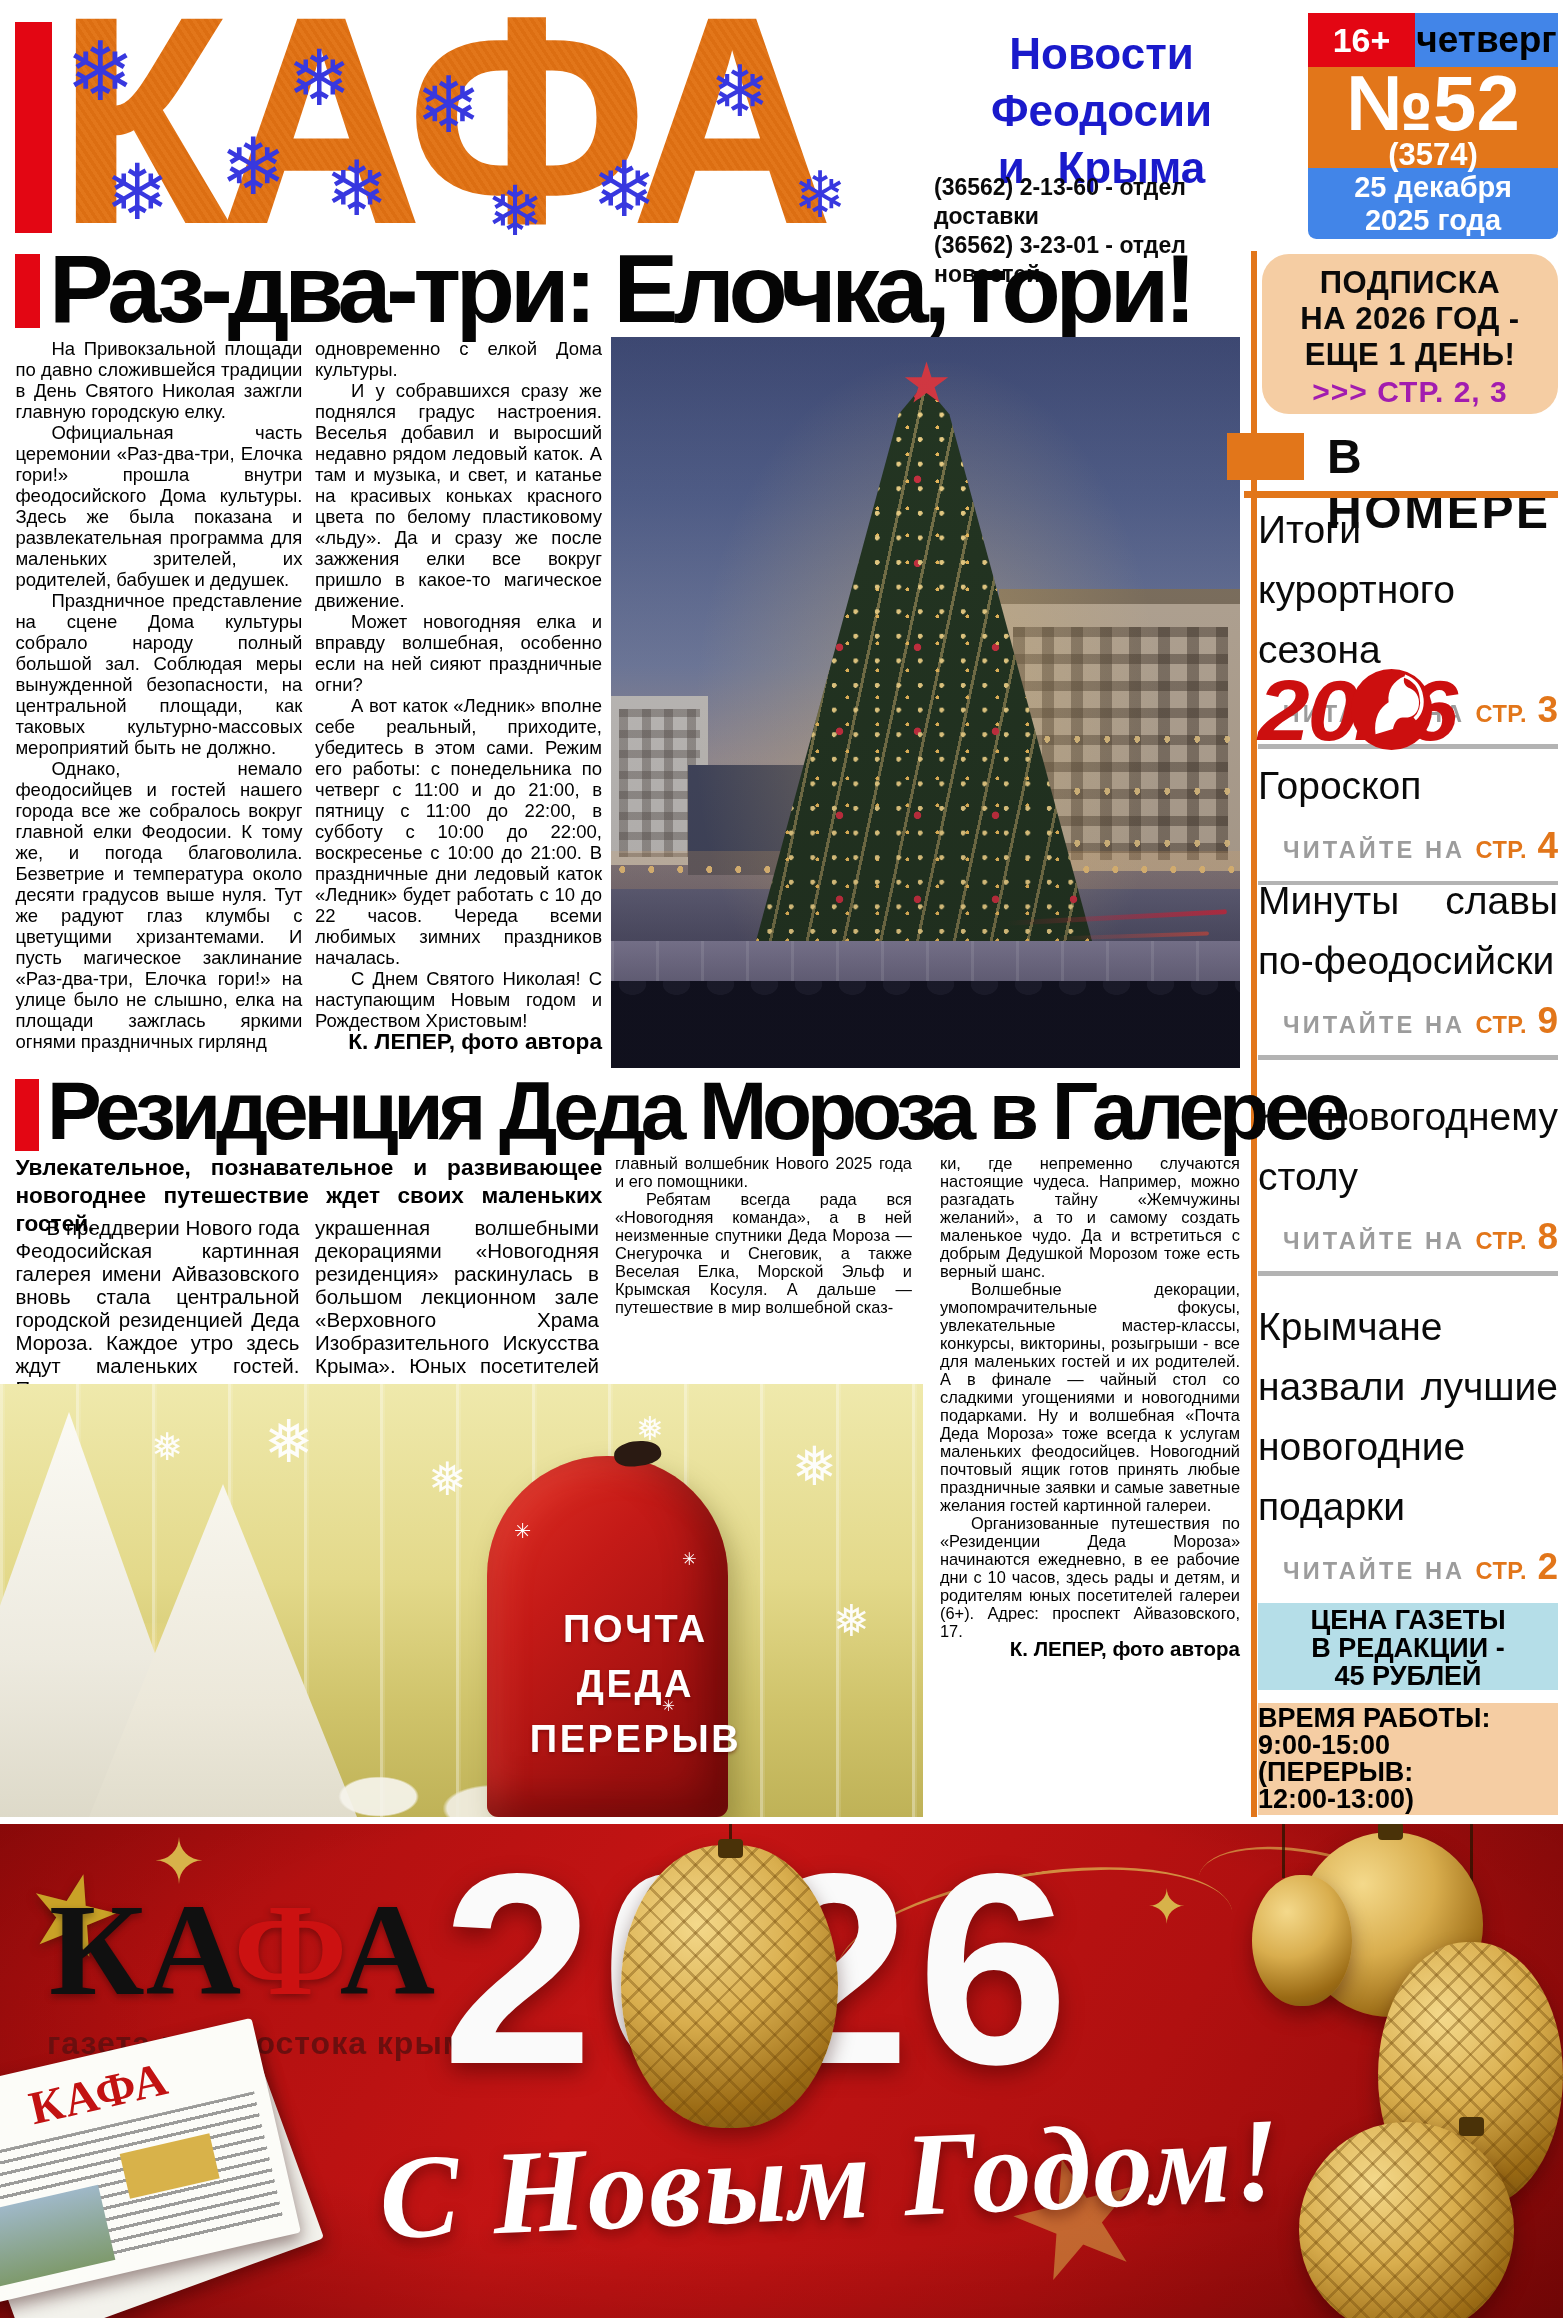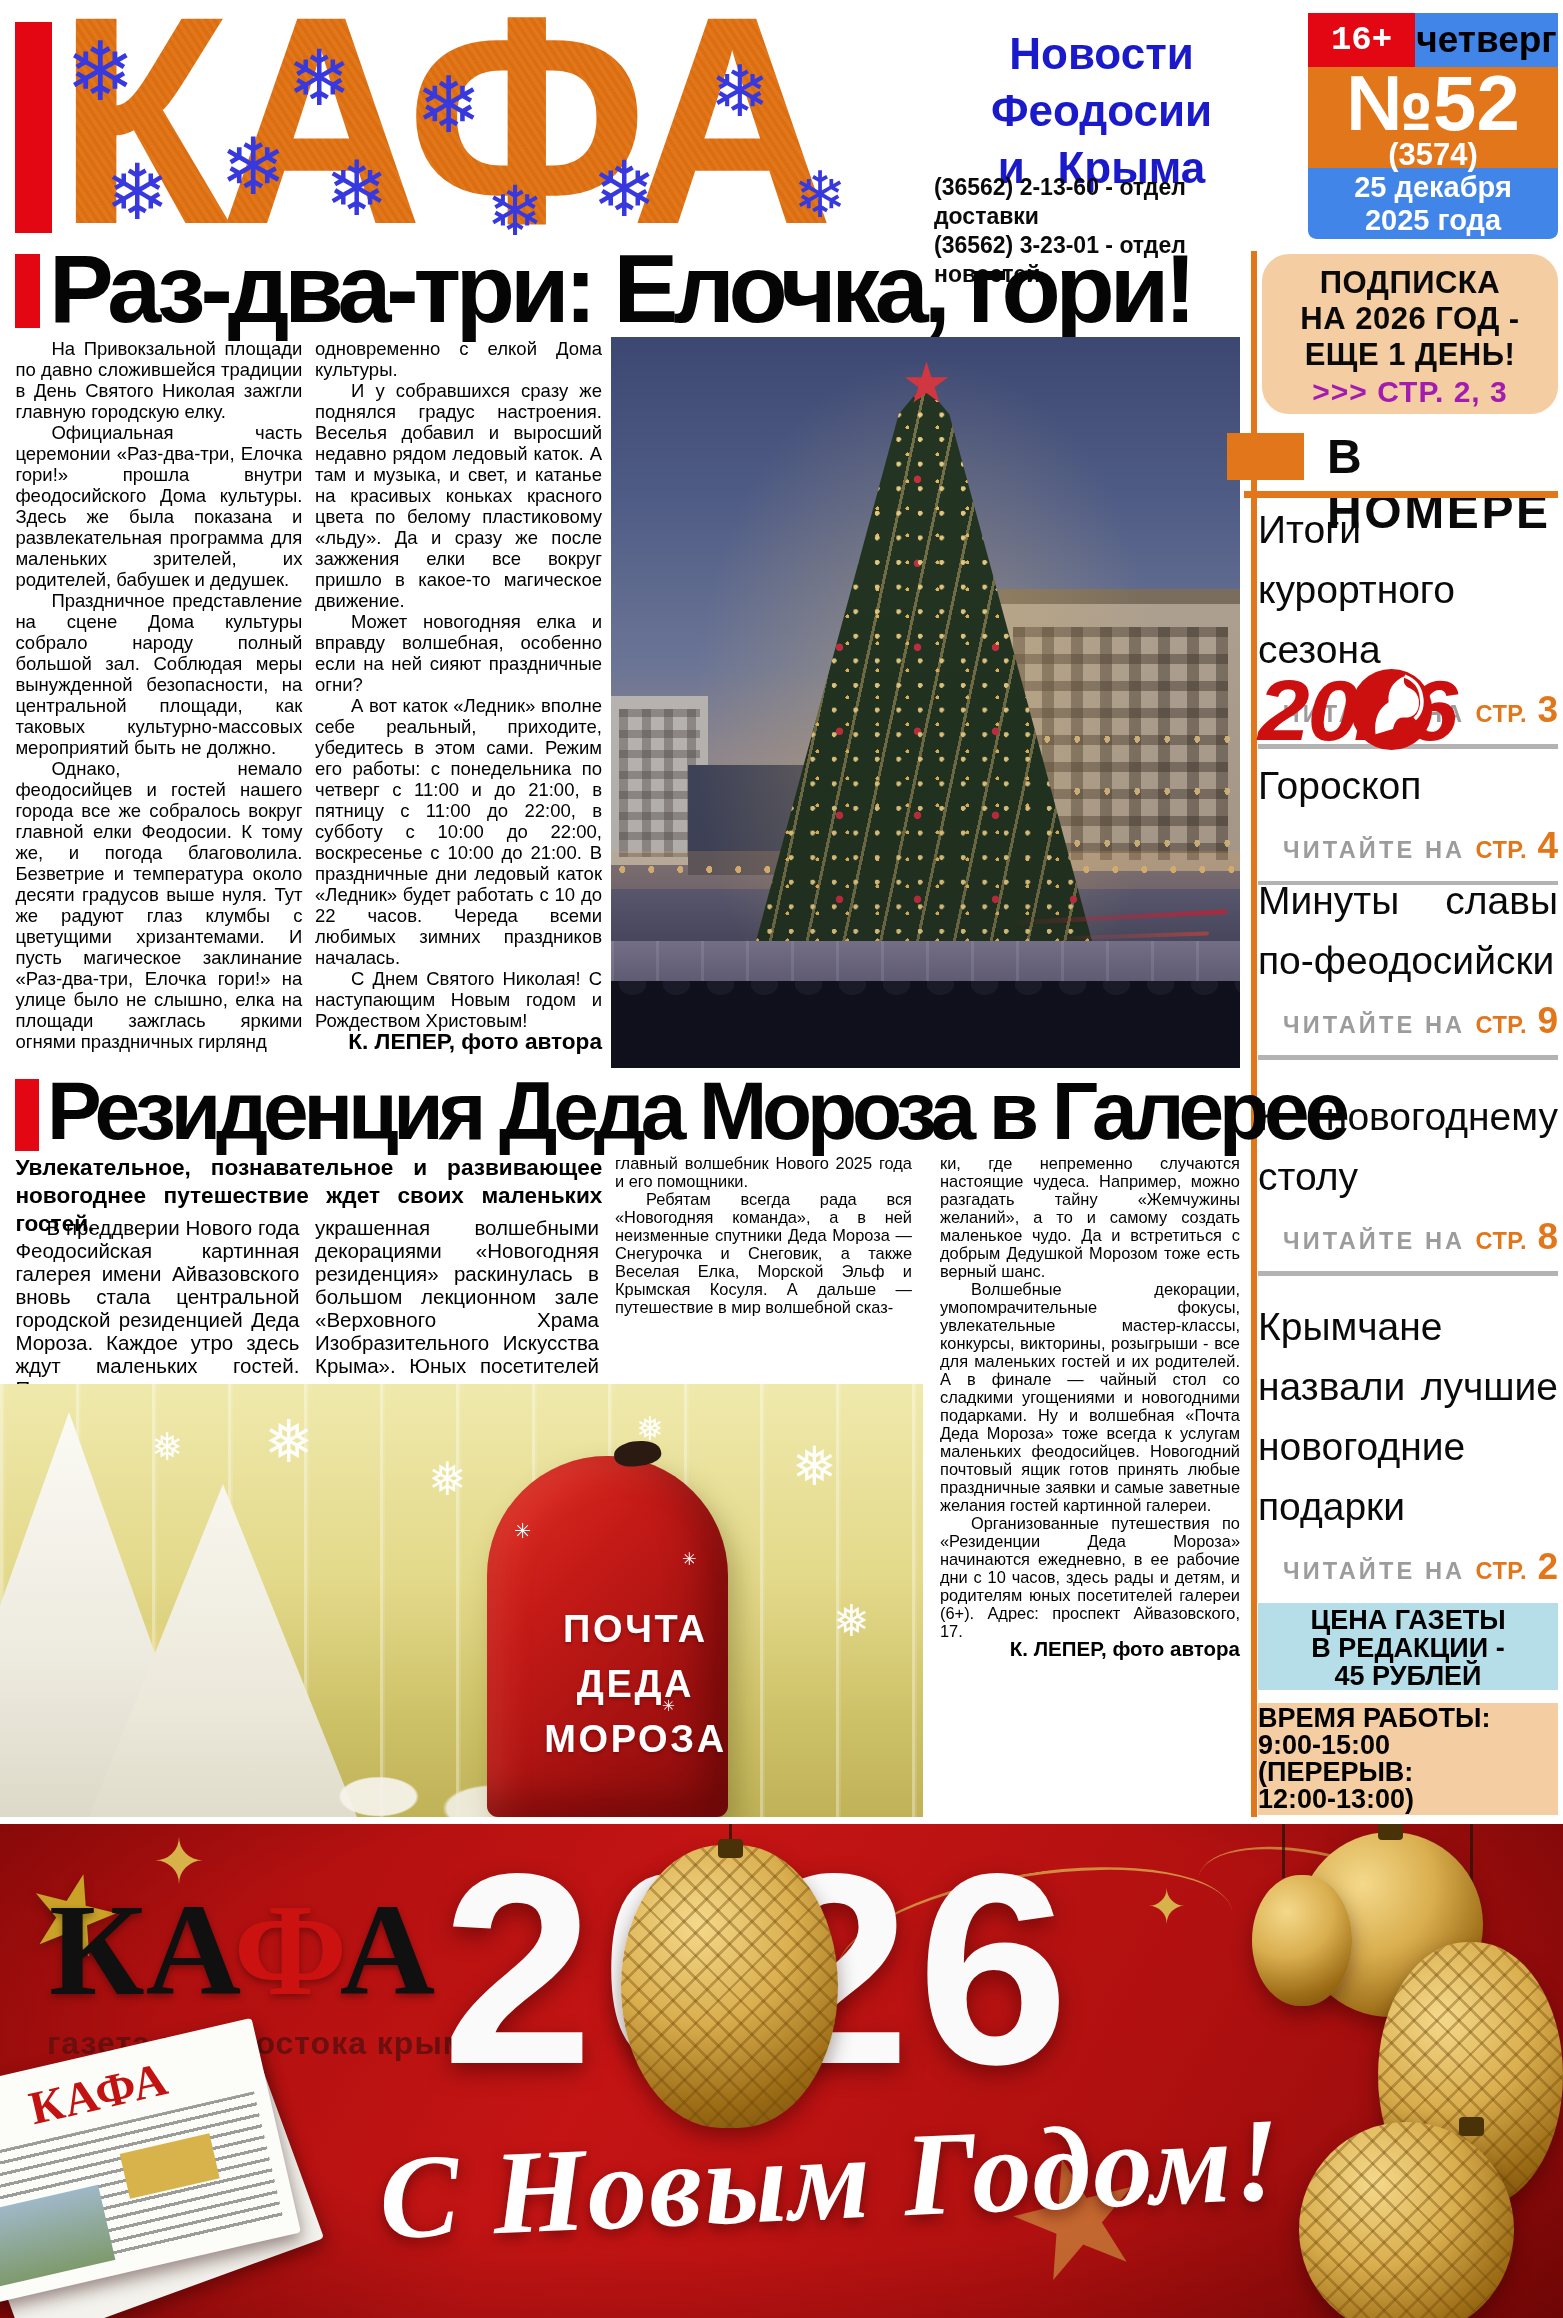--- a/index.html
+++ b/index.html
@@ -25,21 +25,21 @@
   .fk8{left:592px;top:151px;font-size:77px;}
   .fk9{left:710px;top:56px;font-size:71px;}
   .fk10{left:793px;top:163px;font-size:64px;}
   .mh-tagline{left:917px;top:24.6px;width:369px;text-align:center;color:#1A1ACB;font-weight:700;}
   .mh-tag1{font-size:44px;line-height:57px;word-spacing:36px;}
   .mh-tag2{font-size:44px;line-height:57px;word-spacing:20.5px;}
   .mh-phones{left:934px;top:173px;width:359px;font-weight:700;font-size:23px;line-height:29px;color:#0A0A0A;}
   .datebox{left:1308px;top:13.3px;width:250px;height:227px;}
   .db-row1{display:flex;height:54px;}
   .db-age{width:107px;background:#E30613;color:#fff;font-weight:700;font-size:34px;
-    display:flex;align-items:center;justify-content:center;font-family:Liberation Mono, monospace;}
+    display:flex;align-items:center;justify-content:center;}
   .db-day{flex:1;background:#4285E8;color:#000000;font-weight:700;font-size:37px;
     display:flex;align-items:center;justify-content:center;}
   .db-mid{height:101px;background:#E2761A;color:#fff;text-align:center;}
   .db-issue{font-weight:700;font-size:78px;line-height:72px;}
   .db-issuenum{font-weight:700;font-size:31px;line-height:31px;}
   .db-bot{height:71px;background:#4285E8;color:#fff;text-align:center;
     border-radius:0 0 8.2px 8.2px;padding-top:3.1px;box-sizing:border-box;}
   .db-date{font-weight:700;font-size:29px;line-height:33px;}
 
   
@@ -429,21 +429,21 @@
       <span class="abs p2-flake p2f5">❅</span>
       <span class="abs p2-flake p2f6">❅</span>
       <div class="abs p2-glow"></div>
       <div class="abs p2-tree1"></div>
       <div class="abs p2-tree2"></div>
       <div class="abs p2-branch"></div>
       <div class="abs p2-box">
         <div class="p2-text">
           <div>ПОЧТА</div>
           <div>ДЕДА</div>
-          <div>МОРОЗА</div>
+          <div>ПЕРЕРЫВ</div>
         </div>
       </div>
       <div class="abs p2-bird"></div>
       <span class="abs p2-spark p2s1">✳</span>
       <span class="abs p2-spark p2s2">✳</span>
       <span class="abs p2-spark p2s3">✳</span>
     </div>
   </section>
 
   <footer class="abs banner">

